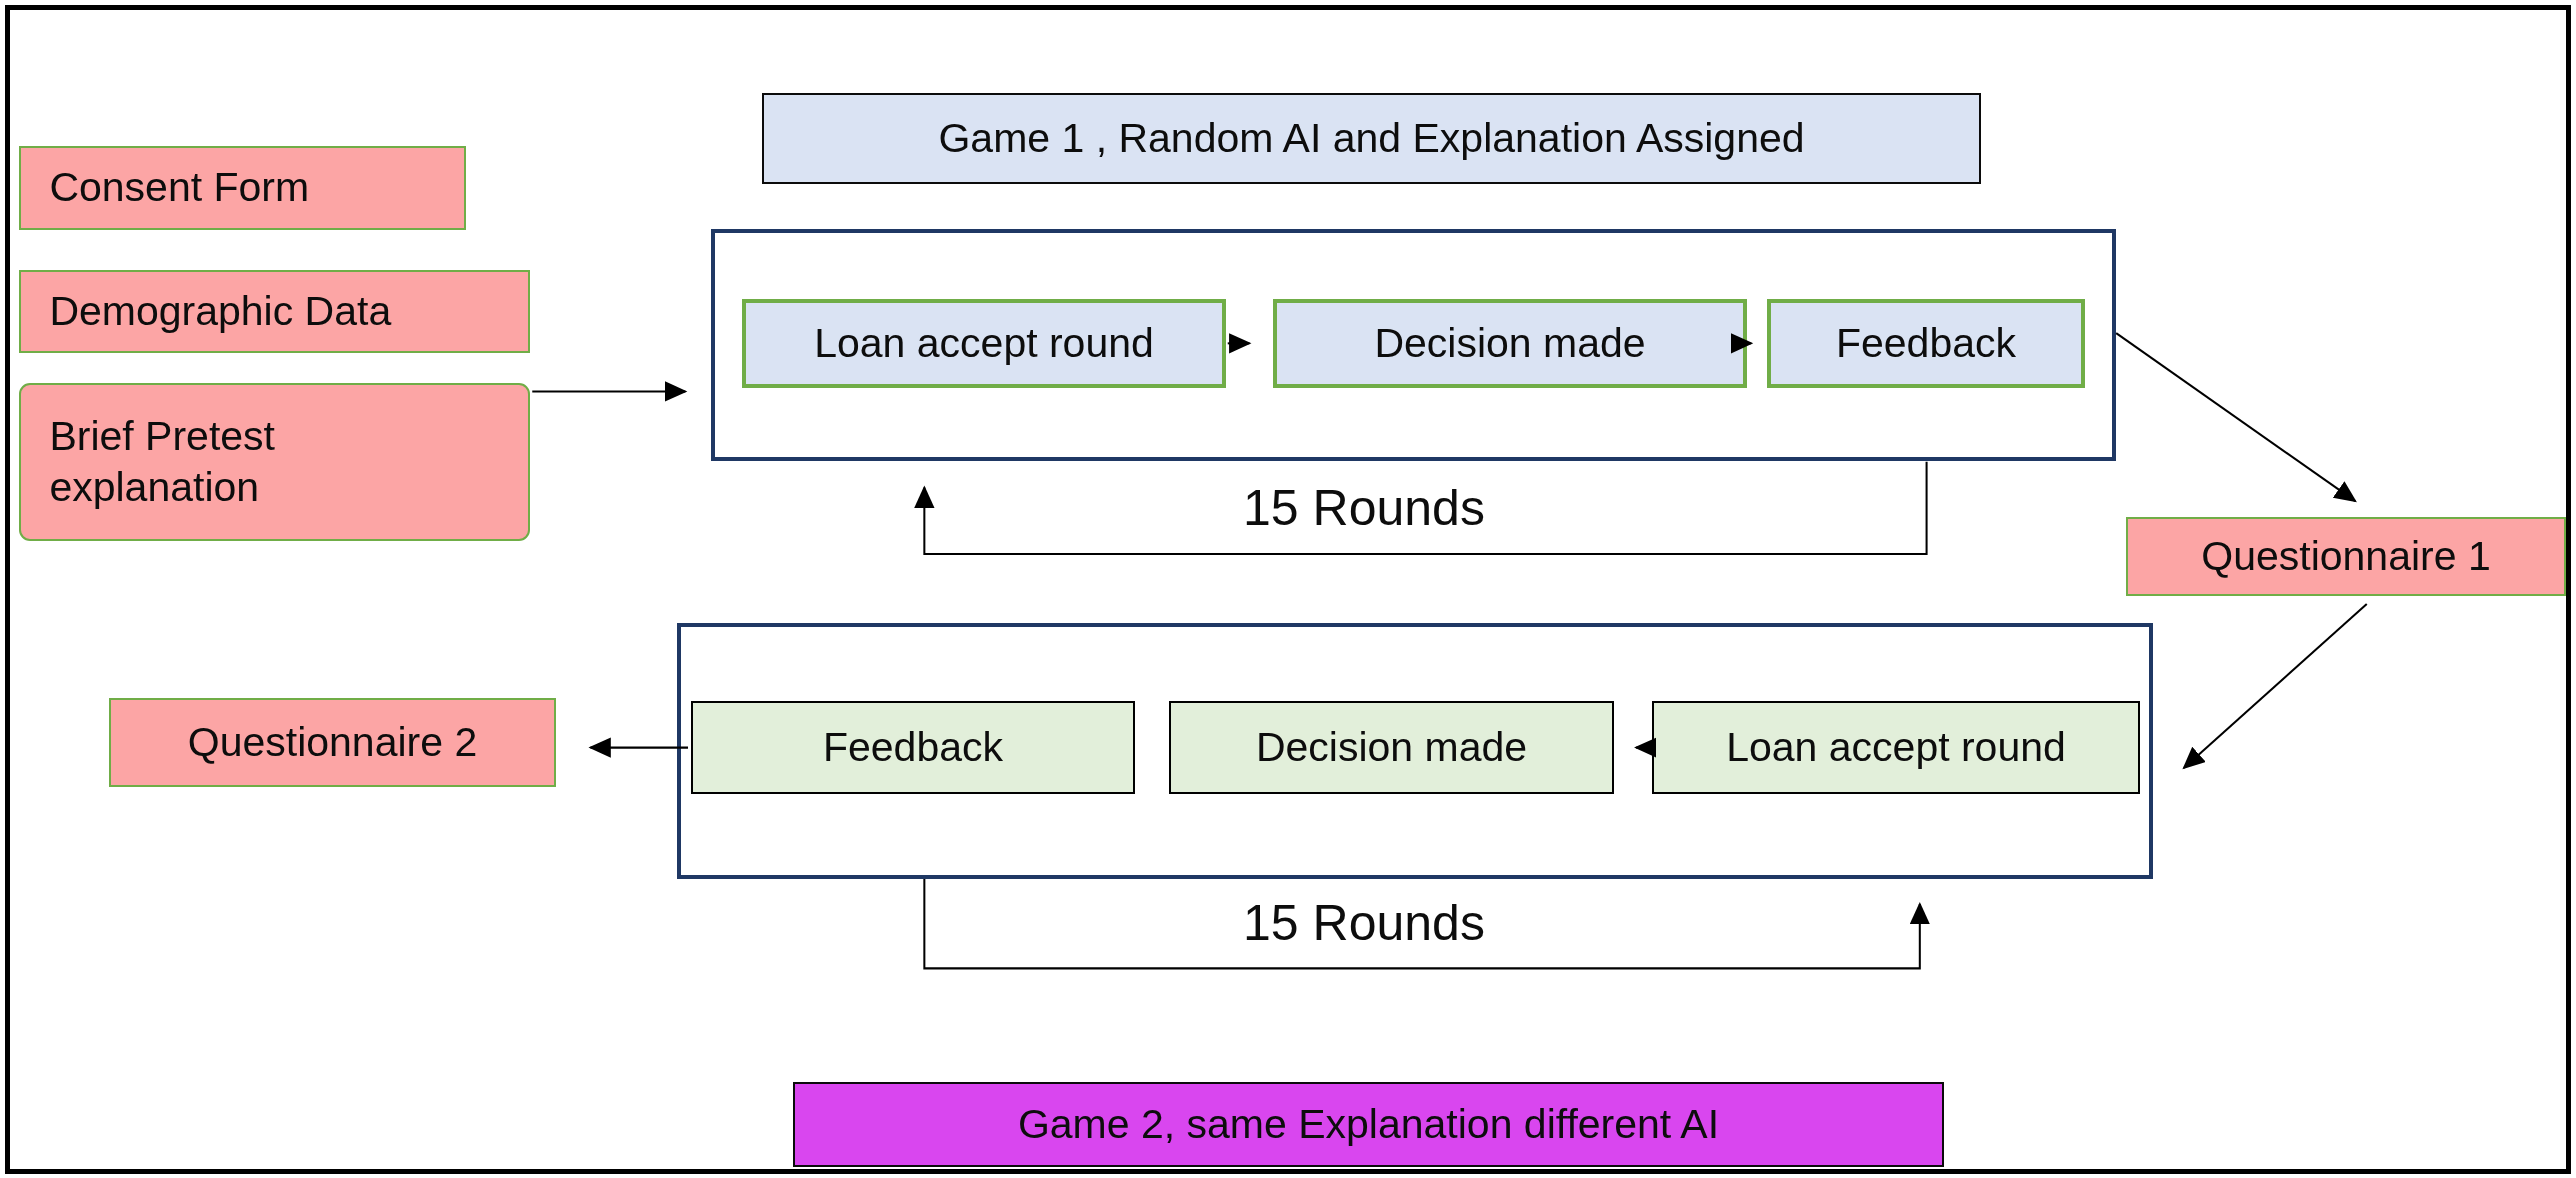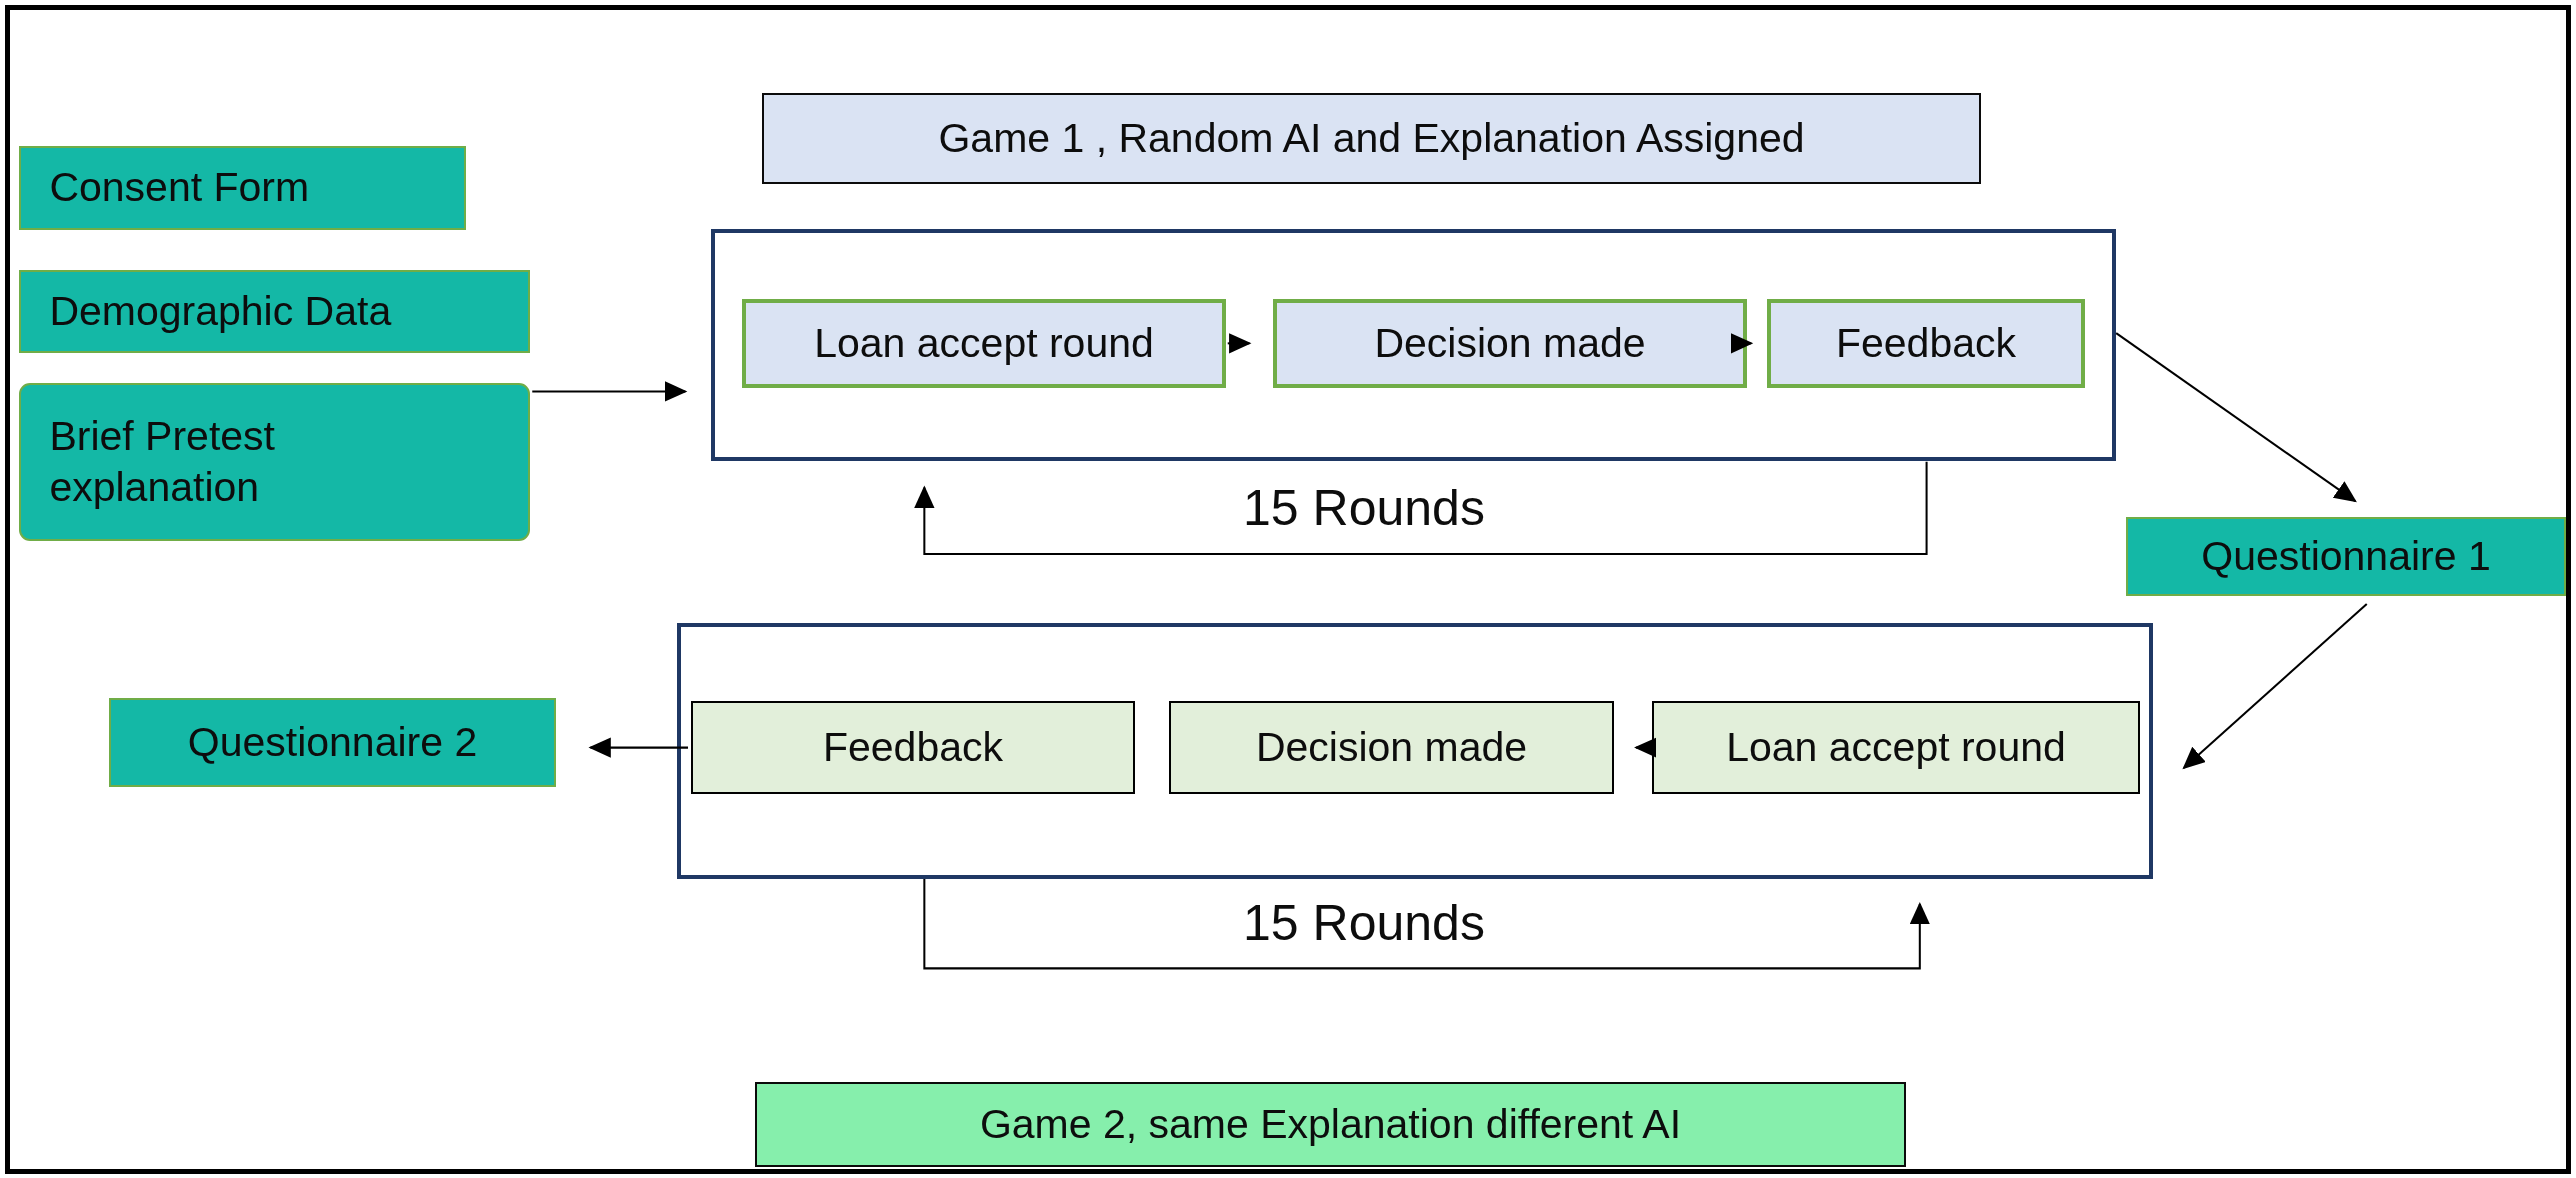--- a/index.html
+++ b/index.html
@@ -17,25 +17,25 @@
   }
   .node{
     position:absolute;
     box-sizing:border-box;
     display:flex;align-items:center;
     font-size:41px;line-height:1.25;
     white-space:nowrap;
   }
   .node.center{justify-content:center;}
   .node.leftpad{padding-left:28.4px;justify-content:flex-start;}
-  .green-outline{background:#14b8a6;border:2.7px solid #70ad47;}
+  .green-outline{background:#fca5a5;border:2.7px solid #70ad47;}
   .blue-step{background:#dae3f3;border:4.1px solid #70ad47;}
   .green-step{background:#e2efda;border:2.7px solid #000000;}
   .title-blue{background:#dae3f3;border:2.7px solid #0b0b0b;}
-  .title-green{background:#86efac;border:2.7px solid #0b0b0b;}
+  .title-green{background:#d946ef;border:2.7px solid #0b0b0b;margin-left:38px;}
   .container-box{
     position:absolute;box-sizing:border-box;
     border:4.7px solid #1f3864;background:transparent;
   }
   .wrap{white-space:normal;}
   .rounds-label{
     position:absolute;display:flex;align-items:center;justify-content:center;
     font-size:50px;white-space:nowrap;
   }
   svg.arrows{position:absolute;left:0;top:0;width:2576px;height:1179px;pointer-events:none;}

